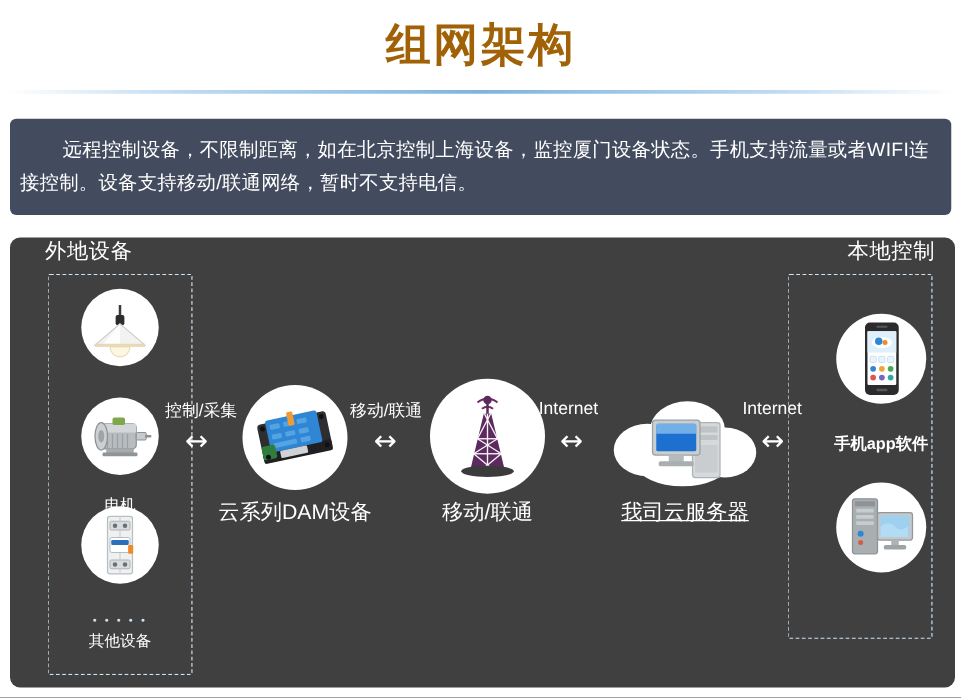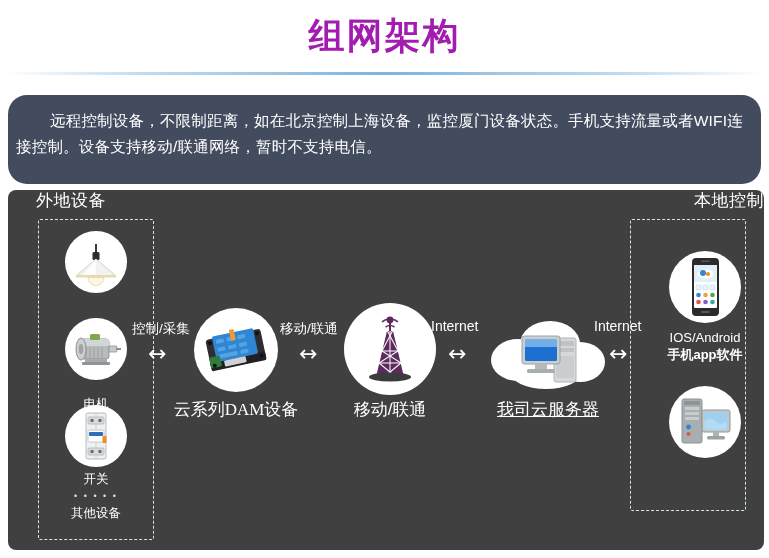--- a/index.html
+++ b/index.html
@@ -7,58 +7,58 @@
     width: 769px; height: 558px;
     background: #ffffff;
     font-family: "Liberation Sans", sans-serif;
     overflow: hidden;
     position: relative;
   }
 
   
   .title-wrap { height: 72px; display:flex; align-items:center; justify-content:center; }
   .page-title {
-    font-size: 36px; font-weight: bold; color:#a21caf;
+    font-size: 36px; font-weight: bold; color:#a16207;
     letter-spacing: 2px; line-height: 1; text-align: center;
   }
   .divider {
     height: 3px; margin: 0 6px;
     background: linear-gradient(to right,
         rgba(255,255,255,0) 0%,
         rgba(140,190,230,.55) 18%,
         #7db4de 50%,
         rgba(140,190,230,.55) 82%,
         rgba(255,255,255,0) 100%);
     border-radius: 2px;
   }
 
   
   .banner {
-    position:absolute; left:8px; top:95px; width:753px; height:89px;
-    background:#434b5e; border-radius:19px;
+    position:absolute; left:8px; top:95px; width:753px; height:77px;
+    background:#434b5e; border-radius:5px;
     padding: 13px 10px 16px 8px;
   }
   .banner-text {
     color:#ffffff; font-size:15.5px; line-height:26px;
     text-indent: 34px; font-weight: 500;
     letter-spacing: .2px;
   }
 
   
   .panel {
     position:absolute; left:8px; top:190px; width:756px; height:360px;
     background:#404040; border-radius:8px;
   }
 
   .zone-label {
     position:absolute; color:#ffffff; font-size:17px; font-weight:500;
     letter-spacing:.5px; white-space:nowrap;
   }
   .zone-label.left  { left:28px;  top:-1px; }
-  .zone-label.right { right:0; top:-1px; }
+  .zone-label.right { right:16px; top:-1px; }
 
   .dashed-box {
     position:absolute; border:1px dashed #cfe4f5; border-radius:2px;
   }
   .dashed-box.left  { left:30px;  top:29px; width:116px; height:321px; }
   .dashed-box.right { right:18px; top:29px; width:116px; height:292px; }
 
   
   .circle {
     border-radius:50%; background:#ffffff;
@@ -148,21 +148,20 @@
       <circle cx="24" cy="12.5" r="1.8" fill="#6b7073"></circle>
         <circle cx="32" cy="12.5" r="1.8" fill="#6b7073"></circle>
       <rect x="20" y="22" width="16" height="12" rx="1.5" fill="#ffffff" stroke="#b7bcbf" stroke-width=".8"></rect>
       <rect x="21" y="24" width="14" height="4" rx="1" fill="#2d6fb8"></rect>
       <rect x="34.5" y="28" width="4" height="7" rx="1" fill="#f08a28"></rect>
       <rect x="20" y="40" width="16" height="7" rx="1" fill="#d9dcde" stroke="#b0b5b8" stroke-width=".8"></rect>
       <circle cx="24" cy="43.5" r="1.8" fill="#6b7073"></circle>
         <circle cx="32" cy="43.5" r="1.8" fill="#6b7073"></circle>
     </svg>
   </div>
-  <div class="cap" style="left:28px; top:281px; width:120px;">开关</div>
 
   <div class="dots" style="left:28px; top:301px; width:120px; text-align:center;">• • • • •</div>
   <div class="cap" style="left:28px; top:315px; width:120px;">其他设备</div>
 
   <div class="edge-label" style="left:124px; top:130px;">控制/采集</div>
   <div class="arrow" style="left:140px; top:153px;">↔</div>
 
   <div class="circle" style="left:186px; top:118px; width:84px; height:84px;">
     <svg width="80" height="80" viewBox="0 0 80 80" aria-hidden="true">
       <g transform="rotate(-12 40 40)">
@@ -182,21 +181,21 @@
         <rect x="37" y="19" width="5" height="11" rx="1" fill="#f19a33"></rect>
         <rect x="12" y="42" width="11" height="11" rx="1.5" fill="#2f7d3c"></rect>
         <rect x="26" y="48" width="22" height="6" rx="1" fill="#cfd3d6"></rect>
         <circle cx="16" cy="28" r="2" fill="#111"></circle>
           <circle cx="64" cy="28" r="2" fill="#111"></circle>
         <circle cx="16" cy="51" r="2" fill="#111"></circle>
           <circle cx="64" cy="51" r="2" fill="#111"></circle>
       </g>
     </svg>
   </div>
-  <div class="cap big" style="left:158px; top:212px; width:140px;font-family:Liberation Serif, serif;">云系列DAM设备</div>
+  <div class="cap big" style="left:158px; top:212px; width:140px;">云系列DAM设备</div>
 
   <div class="edge-label" style="left:272px; top:130px;">移动/联通</div>
   <div class="arrow" style="left:291px; top:153px;">↔</div>
 
   <div class="circle" style="left:336px; top:113px; width:92px; height:92px;">
     <svg width="88" height="88" viewBox="0 0 88 88" aria-hidden="true">
       <g stroke="#6e2f6b" fill="none" stroke-width="1.6">
         <path d="M36 17 a12 12 0 0 1 16 0"></path>
         <path d="M39.5 22 a8 8 0 0 1 9 0"></path>
       </g>
@@ -268,21 +267,20 @@
         <circle cx="33.5" cy="41" r="2.3" fill="#f0a33a"></circle>
         <circle cx="40.5" cy="41" r="2.3" fill="#4aa84f"></circle>
         <circle cx="26.5" cy="48" r="2.3" fill="#e0574a"></circle>
         <circle cx="33.5" cy="48" r="2.3" fill="#7a63c4"></circle>
         <circle cx="40.5" cy="48" r="2.3" fill="#2fa8a0"></circle>
       </g>
       <rect x="29" y="57" width="9" height="2" rx="1" fill="#55575a"></rect>
       <rect x="29" y="6.5" width="9" height="1.6" rx=".8" fill="#55575a"></rect>
     </svg>
   </div>
-  <div class="cap two" style="left:642px; top:139px;">IOS/Android</div>
   <div class="cap two" style="left:642px; top:156px;font-weight:bold;">手机app软件</div>
 
   <div class="circle" style="left:661px; top:196px; width:72px; height:72px;">
     <svg width="68" height="68" viewBox="0 0 68 68" aria-hidden="true">
       <rect x="11" y="11" width="20" height="44" rx="2" fill="#a9aeb1" stroke="#8d9295" stroke-width="1"></rect>
       <rect x="13" y="13" width="16" height="4" fill="#8e9396"></rect>
       <g fill="#c7ccce">
         <rect x="14" y="19" width="14" height="3"></rect>
         <rect x="14" y="24" width="14" height="3"></rect>
         <rect x="14" y="29" width="14" height="3"></rect>

